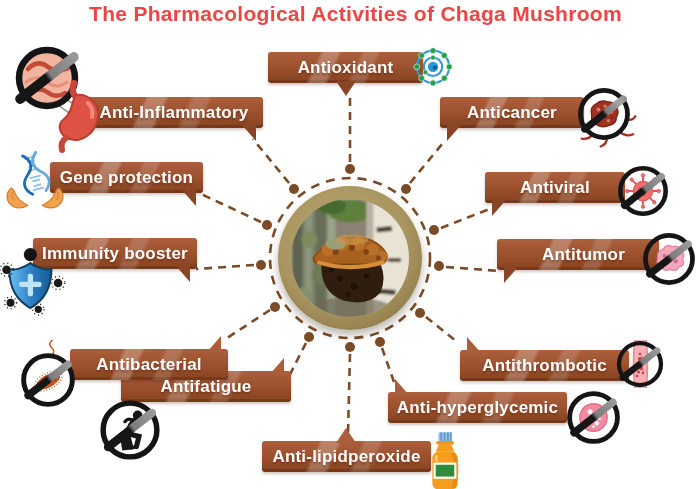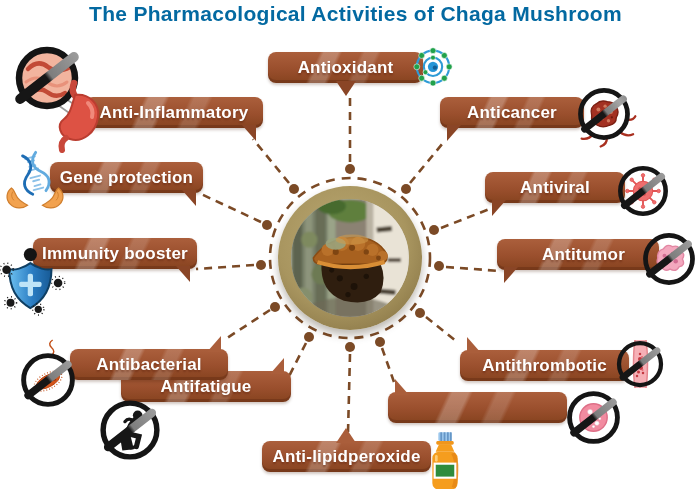--- a/index.html
+++ b/index.html
@@ -1,22 +1,22 @@
 <!DOCTYPE html>
 <html><head>
 <meta charset="utf-8">
 <style>
   html,body{margin:0;padding:0;background:#fff;}
   .stage{position:relative;width:699px;height:489px;background:#ffffff;overflow:hidden;
          font-family:"Liberation Sans",sans-serif;}
   .title{position:absolute;top:2px;left:0;right:0;text-align:center;
-         font-size:21px;font-weight:bold;color:#0369a1;letter-spacing:.3px;padding-left:12px;}
+         font-size:21px;font-weight:bold;color:#ef4444;letter-spacing:.3px;padding-left:12px;}
   .conn{position:absolute;left:0;top:0;}
   
-  .banner{position:absolute;height:31px;border-radius:8px;
+  .banner{position:absolute;height:31px;border-radius:3px;
           background:linear-gradient(180deg,#ab5f3c 0%,#9a4f2d 55%,#86431f 100%);
           box-shadow:0 2px 3px rgba(70,30,10,.25), inset 0 -3px 0 rgba(60,20,5,.22);
           display:flex;align-items:center;justify-content:center;}
   .shine{position:absolute;inset:0;border-radius:13px;overflow:hidden;}
   .shine::before{content:"";position:absolute;inset:-12px;
      background:linear-gradient(115deg,transparent 34%,rgba(255,255,255,.24) 36%,
        rgba(255,255,255,.24) 43%,transparent 45%,transparent 54%,
        rgba(255,255,255,.15) 56%,rgba(255,255,255,.15) 62%,transparent 64%);}
   .lbl{position:relative;z-index:2;color:#fff;font-weight:bold;font-size:17px;
        white-space:nowrap;letter-spacing:.2px;text-shadow:0 2px 2px rgba(80,25,5,.4);}
@@ -160,20 +160,21 @@
     <span class="lbl">Antitumor</span>
     <span class="tail tail-bl"></span>
   </div>
   <div class="banner" style="left:452px;top:350px;width:169px;margin-left:8px;">
     <span class="shine"></span>
     <span class="lbl">Antithrombotic</span>
     <span class="tail tail-tl"></span>
   </div>
   <div class="banner" style="left:388px;top:392px;width:179px;">
     <span class="shine"></span>
+    <span class="lbl">Anti-hyperglycemic</span>
     <span class="tail tail-tl"></span>
   </div>
   <div class="banner" style="left:262px;top:441px;width:169px;">
     <span class="shine"></span>
     <span class="lbl">Anti-lipidperoxide</span>
     <span class="tail tail-tc"></span>
   </div>
   <div class="banner" style="left:121px;top:371px;width:170px;">
     <span class="shine"></span>
     <span class="lbl">Antifatigue</span>

